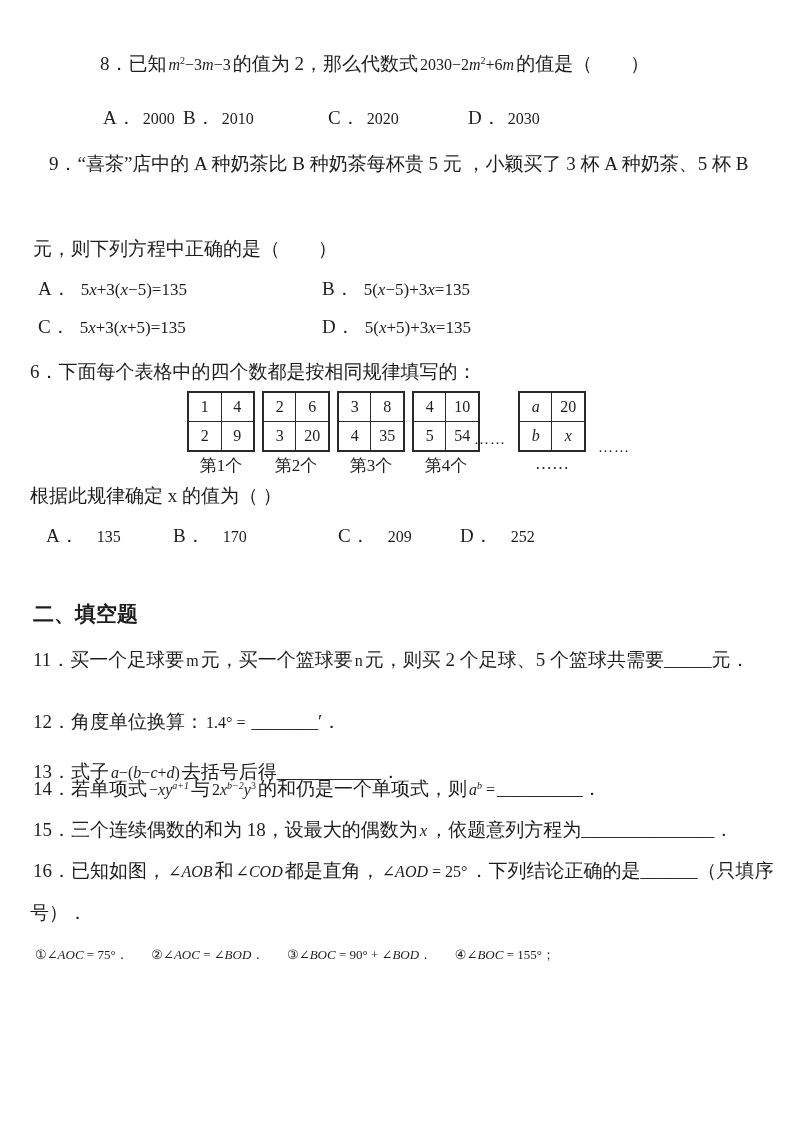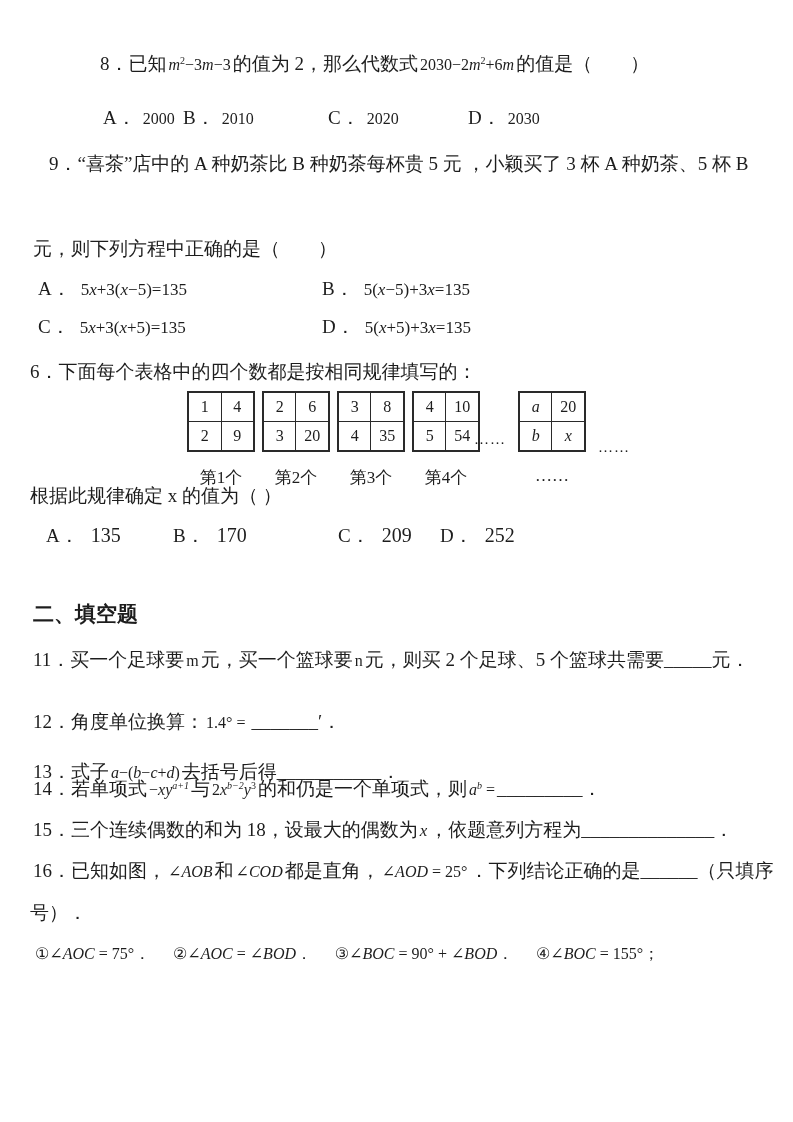--- a/index.html
+++ b/index.html
@@ -6,34 +6,34 @@
   .page{position:relative;width:793px;height:1122px;background:#ffffff;overflow:hidden;
         font-family:"Liberation Serif","DejaVu Serif",serif;color:#1d1d1d;}
   .line{position:absolute;white-space:nowrap;font-size:19px;line-height:23px;}
   .math{font-family:"Liberation Serif","DejaVu Serif",serif;font-size:16px;padding:0 2px;}
   .math i{font-style:italic;}
   sup{font-size:10px;line-height:0;vertical-align:6px;}
   sup i{font-style:italic;margin-top:20px;}
   .opt{position:absolute;top:0;white-space:nowrap;}
   .opt-label{font-size:19px;}
   .opt-val{font-size:16px;margin-left:7px;}
-  .opt-val-lg{font-size:20px;margin-left:12px;}
+  .opt-val-lg{font-size:16px;margin-left:18px;}
   .opt-formula{font-size:17px;margin-left:8px;}
   .sec-title{font-weight:bold;font-size:21px;font-family:"Liberation Sans","DejaVu Sans",sans-serif;}
   .figure{position:absolute;left:0;top:391px;width:793px;height:86px;}
   .tbl-unit{position:absolute;top:0;width:68px;text-align:center;}
   table.grid{border-collapse:collapse;border:2px solid #2a2a2a;margin:0 auto;}
   table.grid td{width:32px;height:28px;border:1px solid #2a2a2a;text-align:center;
                 font-size:16px;padding:0;font-family:"Liberation Serif","DejaVu Serif",serif;}
   table.grid td i{font-style:italic;}
-  .tbl-label{margin-top:14px;font-size:17px;white-space:nowrap;}
+  .tbl-label{margin-top:2px;font-size:17px;white-space:nowrap;}
   .dots{position:absolute;font-size:15px;letter-spacing:1px;}
   .var-sm{font-size:16px;padding:0 2px;}
   .ivar{font-style:italic;font-size:17px;padding:0 2px;}
-  .circ-row .st{margin-right:14px;font-size:16px;}
+  .circ-row .st{margin-right:14px;font-size:13px;}
 </style>
 </head>
 <body>
 
 <div class="page">
 
   <div class="line" style="left:100px;top:52px">
     <span>8．</span><span>已知</span><span class="math"><i>m</i><sup>2</sup>−3<i>m</i>−3</span><span>的值为 2，那么代数式</span><span class="math">2030−2<i>m</i><sup>2</sup>+6<i>m</i></span><span>的值是（　　）</span>
   </div>
   <div class="line" style="left:0;top:106px;width:793px">
@@ -142,21 +142,21 @@
     <span class="dots" style="left:598px;top:48px">……</span>
   </div>
 
   <div class="line" style="left:30px;top:484px">
     <span>根据此规律确定 x 的值为（ ）</span>
   </div>
   <div class="line" style="left:0;top:524px;width:793px">
     <span class="opt" style="left:46px"><span class="opt-label">A．</span><span class="opt-val-lg">135</span></span>
     <span class="opt" style="left:173px"><span class="opt-label">B．</span><span class="opt-val-lg">170</span></span>
     <span class="opt" style="left:338px"><span class="opt-label">C．</span><span class="opt-val-lg">209</span></span>
-    <span class="opt" style="left:440px"><span class="opt-label">D．</span><span class="opt-val-lg">252</span></span>
+    <span class="opt" style="left:460px"><span class="opt-label">D．</span><span class="opt-val-lg">252</span></span>
   </div>
 
   <div class="line sec-title" style="left:33px;top:602px">
     <span>二、填空题</span>
   </div>
 
   <div class="line" style="left:33px;top:648px">
     <span>11．</span><span>买一个足球要</span><span class="var-sm">m</span><span>元，买一个篮球要</span><span class="var-sm">n</span><span>元，则买 2 个足球、5 个篮球共需要</span><span>_____</span><span>元．</span>
   </div>
 

